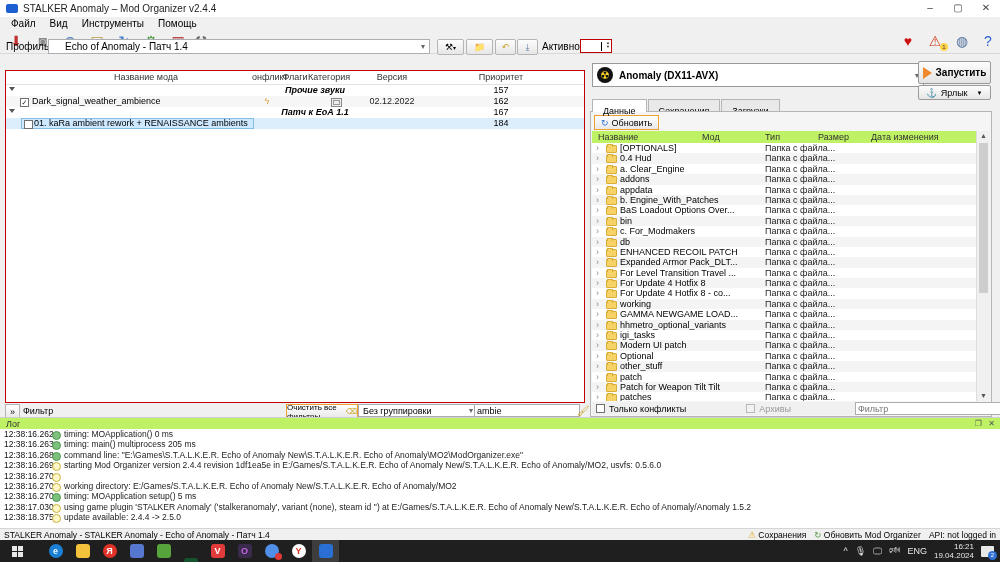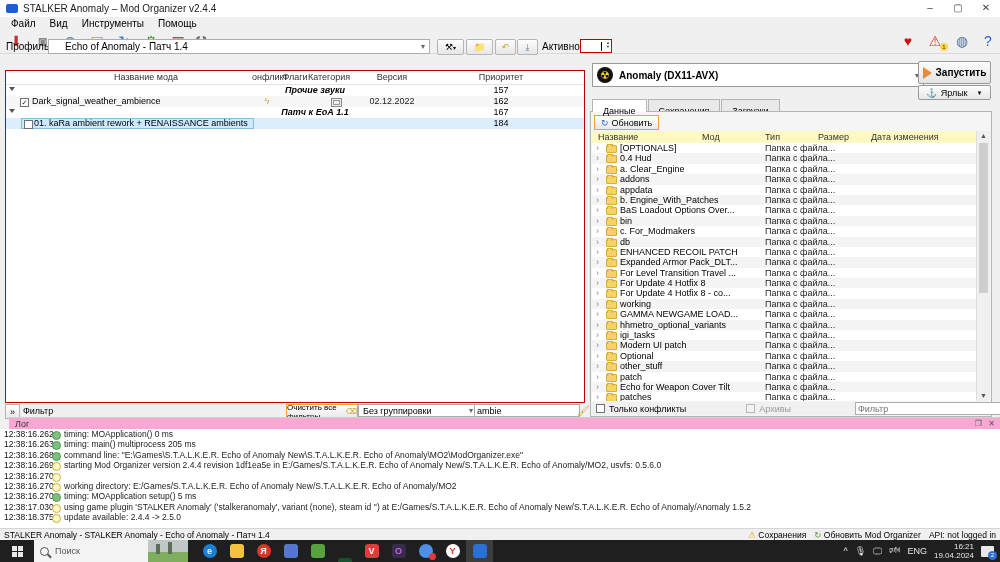--- a/index.html
+++ b/index.html
@@ -56,40 +56,40 @@
   .run-btn{position:absolute;left:918px;top:61px;width:71px;height:21px;background:linear-gradient(#fdfdfd,#e3e3e3);border:1px solid #9a9a9a;border-radius:2px;
      display:flex;align-items:center;justify-content:center;font-weight:bold;font-size:10px;gap:4px;}
   .play-tri{width:0;height:0;border-top:6px solid transparent;border-bottom:6px solid transparent;border-left:9px solid #f0882c;}
   .shortcut-btn{position:absolute;left:918px;top:85px;width:71px;height:13px;background:linear-gradient(#fdfdfd,#e6e6e6);border:1px solid #9a9a9a;border-radius:2px;
      display:flex;align-items:center;justify-content:center;font-size:9px;gap:3px;}
   .tabs{position:absolute;left:592px;top:99px;height:13px;display:flex;}
   .tab{padding:6px 10px;border:1px solid #b5b5b5;border-bottom:none;background:#e9e9e9;font-size:9px;margin-right:1px;}
   .tab.active{background:#fff;position:relative;z-index:2;}
   .tab-frame{position:absolute;left:590px;top:111px;width:402px;height:306px;border:1px solid #b5b5b5;background:#f5f5f5;box-sizing:border-box;}
   .refresh-btn{position:absolute;left:3px;top:3px;height:13px;padding:0 6px;background:linear-gradient(#fff,#e8e8e8);border:1px solid #f0a030;font-size:9px;display:flex;align-items:center;gap:3px;}
-  .tree-head{position:absolute;left:1px;right:14px;top:19px;height:12px;background:#fef9c3;border-bottom:1px solid #e0e0e0;color:#333;}
+  .tree-head{position:absolute;left:1px;right:14px;top:19px;height:12px;background:#bef264;border-bottom:1px solid #e0e0e0;color:#333;}
   .th{position:absolute;top:1px;font-size:9px;}
   #tree-rows{position:absolute;left:1px;right:14px;top:31px;bottom:15px;background:#fff;overflow:hidden;}
   .trow{position:relative;height:10.4px;line-height:10.4px;white-space:nowrap;}
   .trow.alt{background:#f4f4f4;}
   .texp{position:absolute;left:4px;color:#888;font-size:9px;top:0;}
   .folder{position:absolute;left:14px;top:2px;width:9px;height:6px;background:#f7d266;border:1px solid #d9ae37;border-radius:1px;}
   .folder:before{content:"";position:absolute;top:-2px;left:0;width:4px;height:2px;background:#f7d266;border:1px solid #d9ae37;border-bottom:none;}
   .tname{position:absolute;left:28px;font-size:9px;}
   .ttype{position:absolute;left:173px;font-size:9px;color:#222;}
   .tree-scroll{position:absolute;right:1px;top:19px;bottom:15px;width:13px;background:#f0f0f0;border-left:1px solid #ddd;}
   .tsc-arrow{height:10px;text-align:center;font-size:7px;color:#555;line-height:10px;}
   .tsc-thumb{position:absolute;top:12px;left:2px;width:9px;height:150px;background:#cdcdcd;}
   .tree-bottom{position:absolute;left:1px;right:1px;bottom:1px;height:13px;background:#f0f0f0;display:flex;align-items:center;gap:4px;padding-left:4px;}
   .cb2{width:7px;height:7px;border:1px solid #707070;background:#fff;display:inline-block;}
   .cb2.dis{border-color:#b8b8b8;background:#f2f2f2;}
   .lbl9{font-size:9px;}
   .dis-lbl{color:#9a9a9a;}
   
-  .log-head{position:absolute;left:0;top:417px;right:0;height:12px;background:#f9a8d4;border-top:1px solid #cfcfcf;border-bottom:1px solid #a16207;margin-left:9px;}
+  .log-head{position:absolute;left:0;top:417px;right:0;height:12px;background:#bef264;border-top:1px solid #cfcfcf;border-bottom:1px solid #a16207;}
   .log-title{position:absolute;left:6px;top:1px;font-size:9px;color:#333;}
   .log-hbtn{position:absolute;top:1px;font-size:8px;color:#555;}
   #log-lines{position:absolute;left:0;top:429px;right:0;height:99px;background:#fff;overflow:hidden;}
   .lline{position:relative;height:10.4px;line-height:10.4px;white-space:nowrap;font-size:8.5px;}
   .ltime{position:absolute;left:4px;color:#111;}
   .lico{position:absolute;left:52px;top:2px;width:7px;height:7px;border-radius:50%;}
   .lico.timing{background:#7ec07e;border:1px solid #4e9a4e;}
   .lico.info{background:#fff7c8;border:1px solid #c9b23c;}
   .ltext{position:absolute;left:64px;color:#222;}
   
@@ -402,21 +402,21 @@
         </div>
         <div class="trow">
           <div class="texp">›</div>
           <div class="folder"></div>
           <div class="tname">patch</div>
           <div class="ttype">Папка с файла...</div>
         </div>
         <div class="trow alt">
           <div class="texp">›</div>
           <div class="folder"></div>
-          <div class="tname">Echo for Weapon Cover Tilt</div>
+          <div class="tname">Patch for Weapon Tilt Tilt</div>
           <div class="ttype">Папка с файла...</div>
         </div>
         <div class="trow">
           <div class="texp">›</div>
           <div class="folder"></div>
           <div class="tname">patches</div>
           <div class="ttype">Папка с файла...</div>
         </div>
       </div>
     <div class="tree-scroll">
@@ -495,25 +495,20 @@
   </div>
 
   <div class="taskbar">
     <div class="start">
       <div class="winlogo">
           <span></span>
           <span></span>
           <span></span>
           <span></span>
         </div>
-    </div>
-    <div class="searchbox">
-      <span class="mag"></span>
-      <span class="search-txt">Поиск</span>
-      <span class="weatherimg"></span>
     </div>
     <div id="taskbar-apps">
         <div class="tapp">
           <div class="ticon circle" style="background: rgb(27, 127, 212); color: rgb(234, 247, 255);">e</div>
         </div>
         <div class="tapp">
           <div class="ticon square" style="background: rgb(245, 195, 59); color: rgb(255, 255, 255);"></div>
         </div>
         <div class="tapp">
           <div class="ticon circle" style="background: rgb(224, 50, 38); color: rgb(255, 255, 255);">Я</div>

